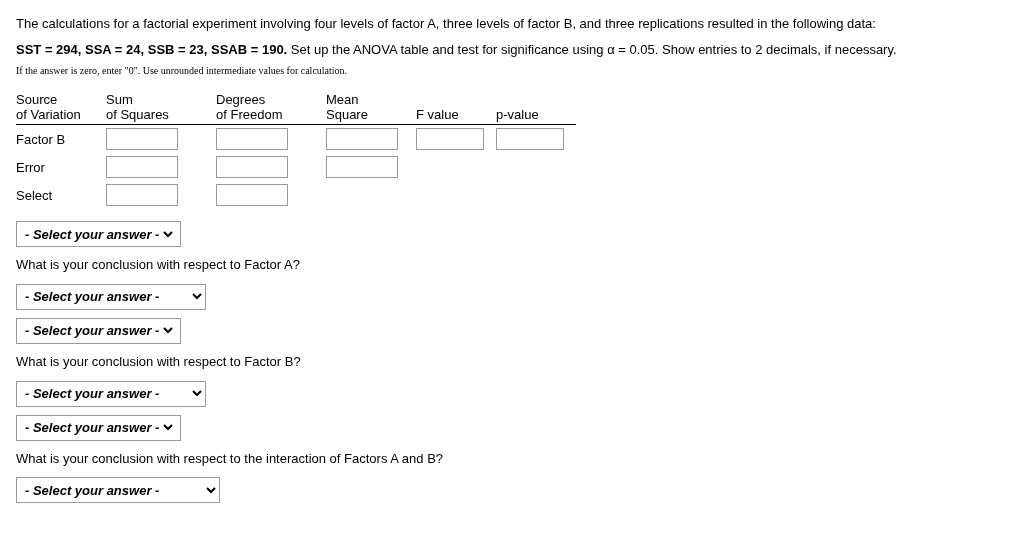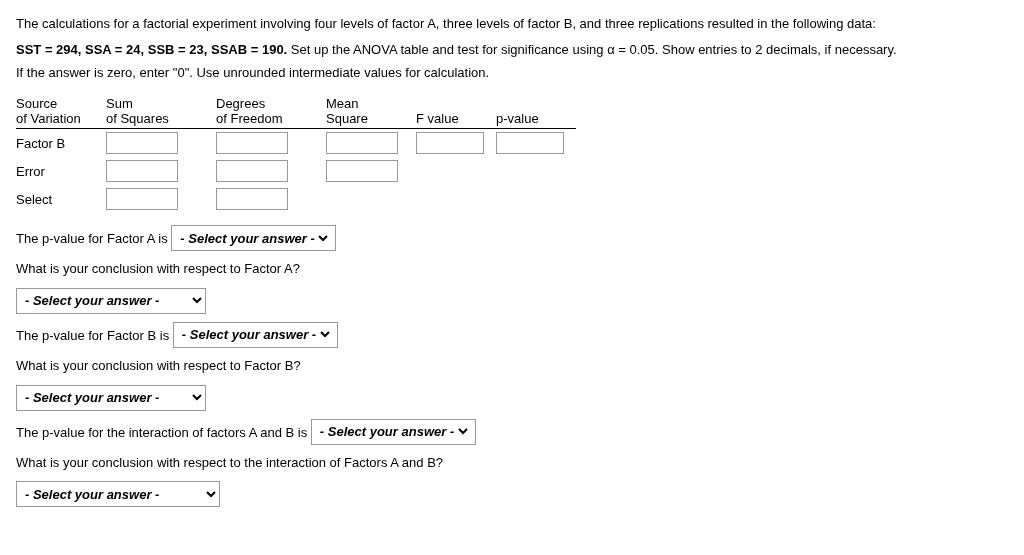--- a/index.html
+++ b/index.html
@@ -11,21 +11,22 @@
       padding: 14px 16px;
       width: 1024px;
       min-height: 555px;
     }
     .intro-text {
       line-height: 1.5;
       margin-bottom: 6px;
     }
     .sub-text {
       margin-bottom: 14px;
-      font-size: 13px;
+      font-size: 10px;
+      font-family: Liberation Serif, serif;
     }
     table {
       border-collapse: collapse;
       margin-bottom: 12px;
     }
     table th {
       font-weight: bold;
       text-align: left;
       padding: 2px 6px 2px 0;
       vertical-align: bottom;
@@ -179,21 +180,20 @@
       <td class="sum-col"><input type="text" class="input-box" style=""></td>
       <td class="deg-col"><input type="text" class="input-box" style=""></td>
       <td class="mean-col"></td>
       <td class="fval-col"></td>
       <td class="pval-col"></td>
     </tr>
   </tbody>
 </table>
 
 <div class="section-line">
-  <span>The p-value for Factor A is</span>
   <span> </span>
   <span class="select-inline">
     <select>
       <option value="">- Select your answer -</option>
       <option>less than .01</option>
       <option>between .01 and .025</option>
       <option>between .025 and .05</option>
       <option>between .05 and .10</option>
       <option>greater than .10</option>
     </select>
@@ -207,21 +207,20 @@
   <span class="select-block">
     <select>
       <option value="">- Select your answer -</option>
       <option>Factor A is significant</option>
       <option>Factor A is not significant</option>
     </select>
   </span>
 </div>
 
 <div class="section-line">
-  <span>The p-value for Factor B is</span>
   <span> </span>
   <span class="select-inline">
     <select>
       <option value="">- Select your answer -</option>
       <option>less than .01</option>
       <option>between .01 and .025</option>
       <option>between .025 and .05</option>
       <option>between .05 and .10</option>
       <option>greater than .10</option>
     </select>
@@ -235,21 +234,20 @@
   <span class="select-block">
     <select>
       <option value="">- Select your answer -</option>
       <option>Factor B is significant</option>
       <option>Factor B is not significant</option>
     </select>
   </span>
 </div>
 
 <div class="section-line">
-  <span>The p-value for the interaction of factors A and B is</span>
   <span> </span>
   <span class="select-inline">
     <select>
       <option value="">- Select your answer -</option>
       <option>less than .01</option>
       <option>between .01 and .025</option>
       <option>between .025 and .05</option>
       <option>between .05 and .10</option>
       <option>greater than .10</option>
     </select>

